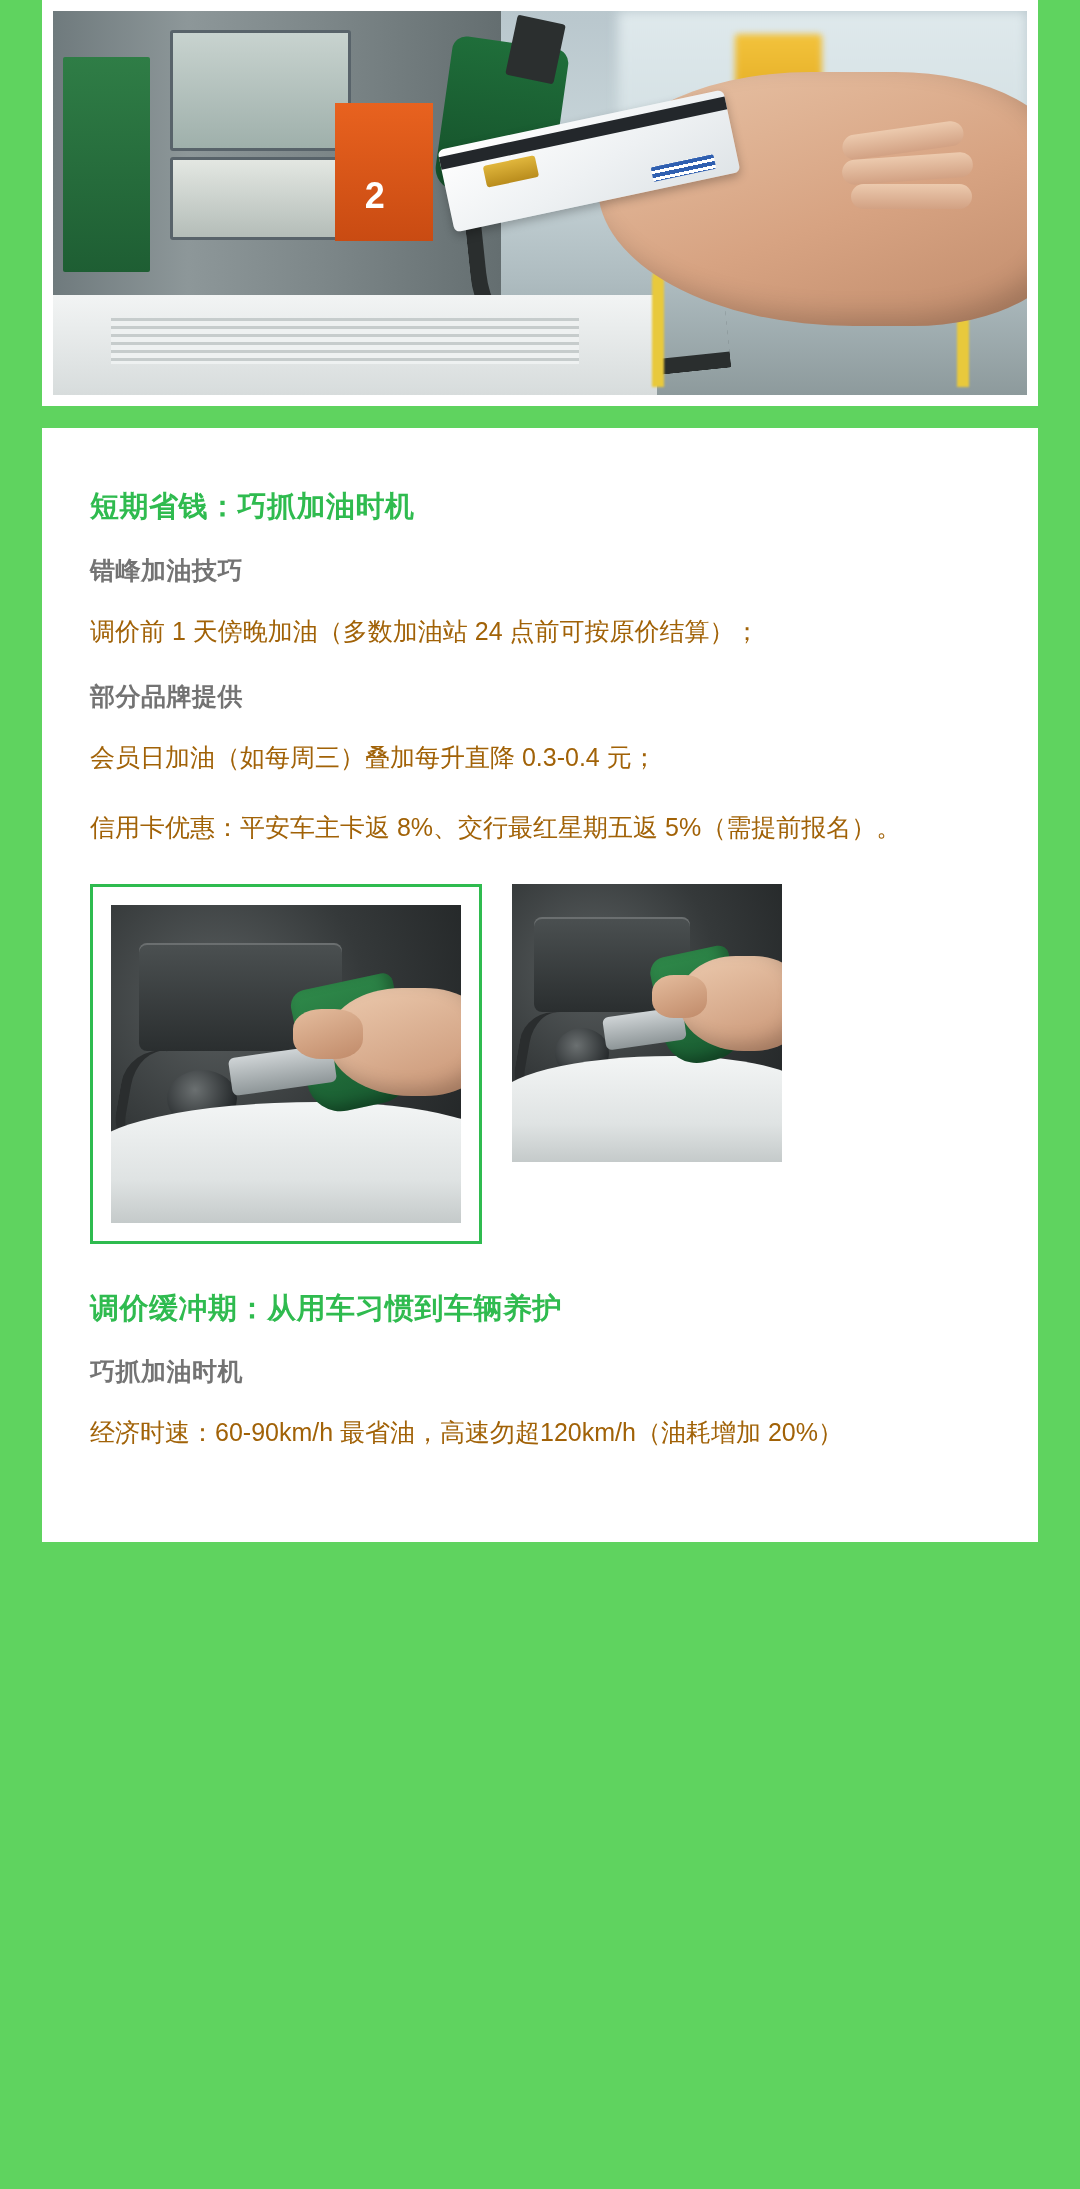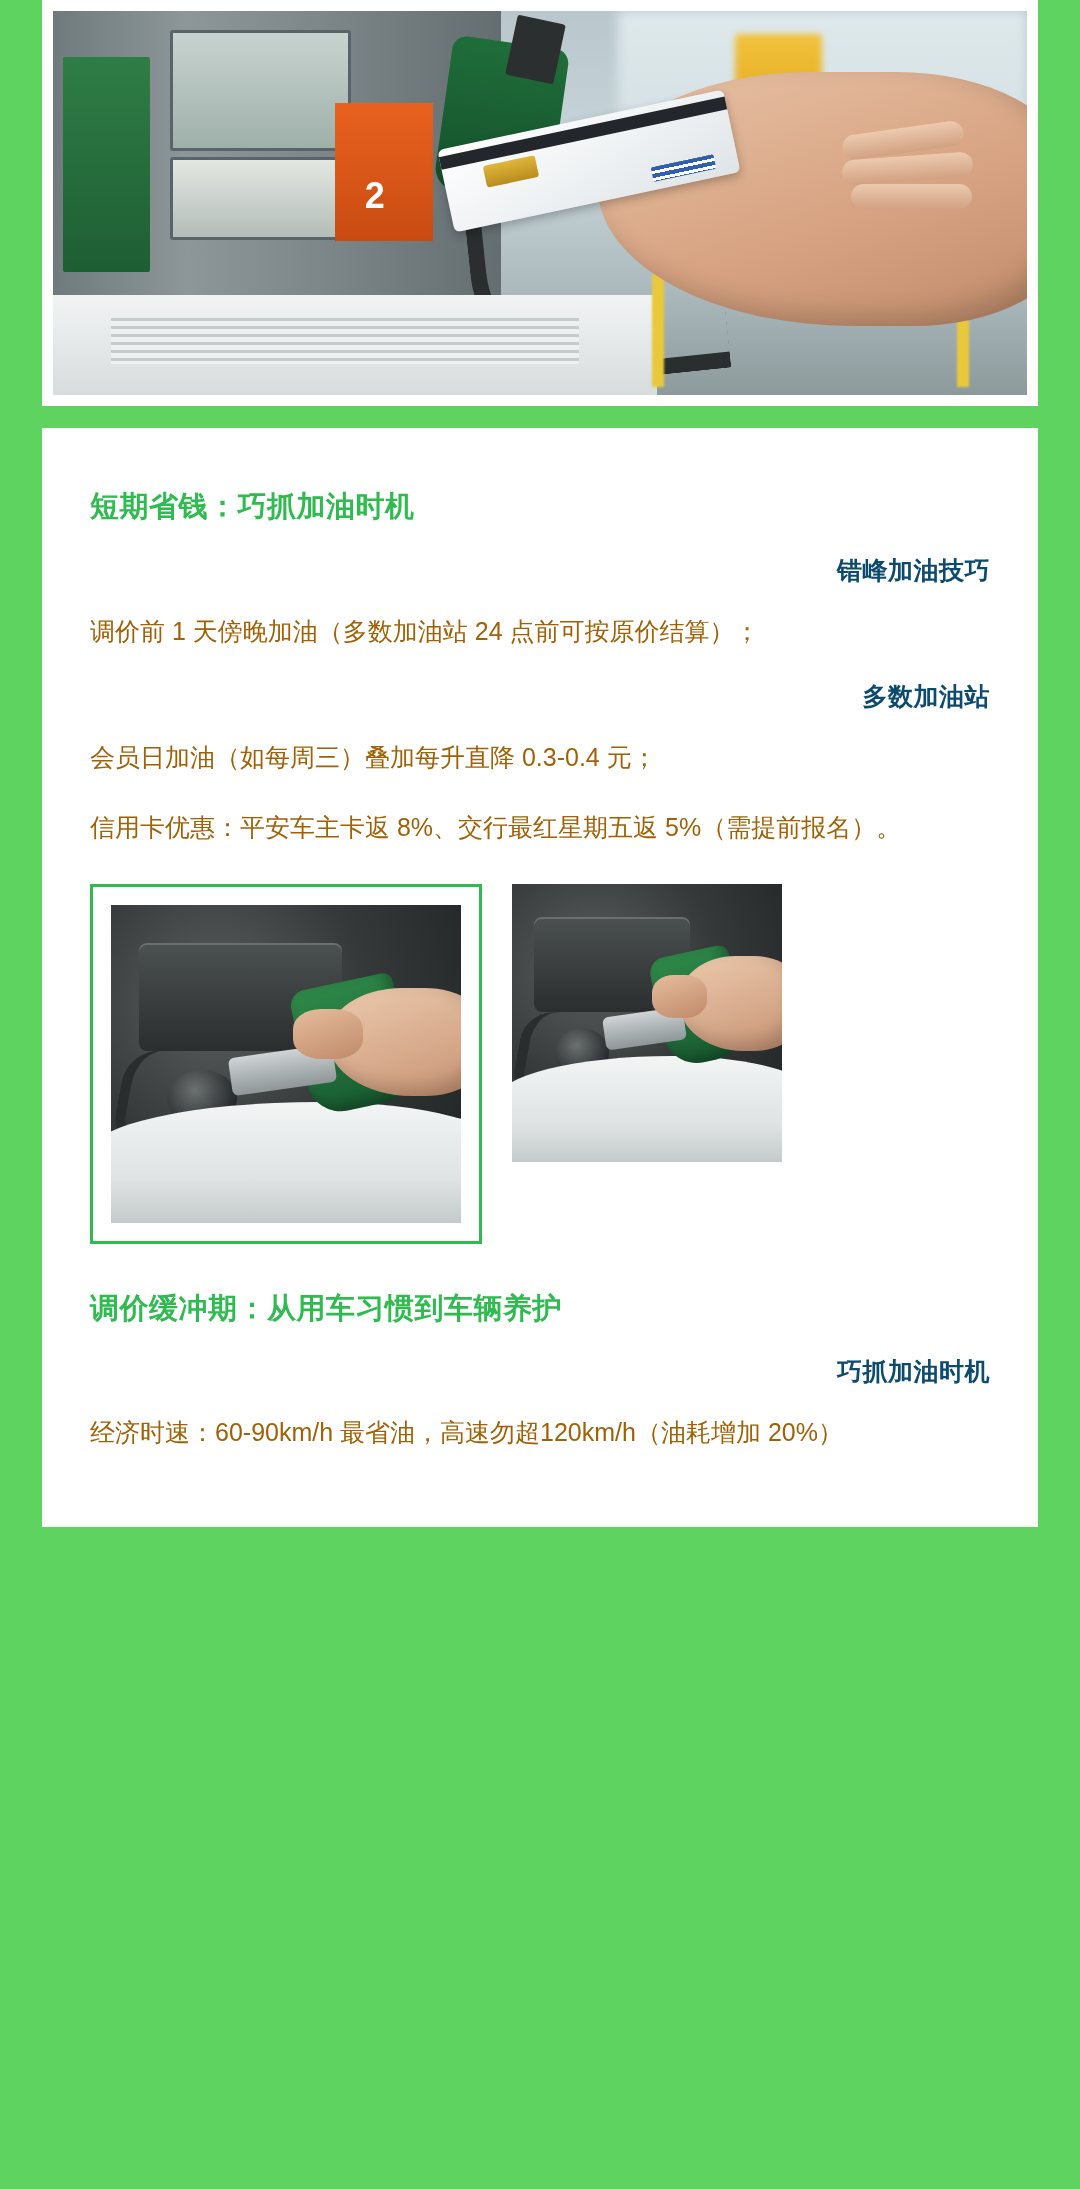--- a/index.html
+++ b/index.html
@@ -152,38 +152,37 @@
     border: 12px solid #e8c93c;
     border-bottom: none;
     border-radius: 20px 20px 0 0;
     filter: blur(1px);
   }
 
   
   .content-card {
     box-sizing: border-box;
     background: #ffffff;
-    padding: 40px 48px 46px 48px;
+    padding: 40px 48px 61px 48px;
   }
   h2.section-title {
     margin: 18px 0 26px 0;
     font-size: 29px;
     line-height: 1.4;
     color: #2fbb4f;
     font-weight: bold;
     letter-spacing: .5px;
   }
   h3.sub-title {
     margin: 26px 0 22px 0;
     font-size: 25px;
     line-height: 1.4;
-    color: #0c4a6e;
+    color: #737373;
     font-weight: bold;
     letter-spacing: .5px;
-    text-align: right;
   }
   p.para {
     margin: 0 0 26px 0;
     font-size: 25px;
     line-height: 1.75;
     color: #a16207;
     text-align: justify;
     text-justify: inter-ideograph;
   }
 
@@ -302,21 +301,21 @@
 
   <div class="content-card">
 
     <h2 class="section-title">短期省钱：巧抓加油时机</h2>
 
     <h3 class="sub-title">错峰加油技巧</h3>
 
     <p class="para">调价前 1 天傍晚加油（多数加油站 24 点前可按原价结算）；</p>
 
 
-    <h3 class="sub-title">多数加油站</h3>
+    <h3 class="sub-title">部分品牌提供</h3>
 
     <p class="para">会员日加油（如每周三）叠加每升直降 0.3-0.4 元；</p>
 
     <p class="para">信用卡优惠：平安车主卡返 8%、交行最红星期五返 5%（需提前报名）。</p>
 
     <div class="photo-row">
       <div class="photo-left framed">
         <div class="engine-photo photo">
           <div class="bay"></div>
           <div class="cover"></div>

